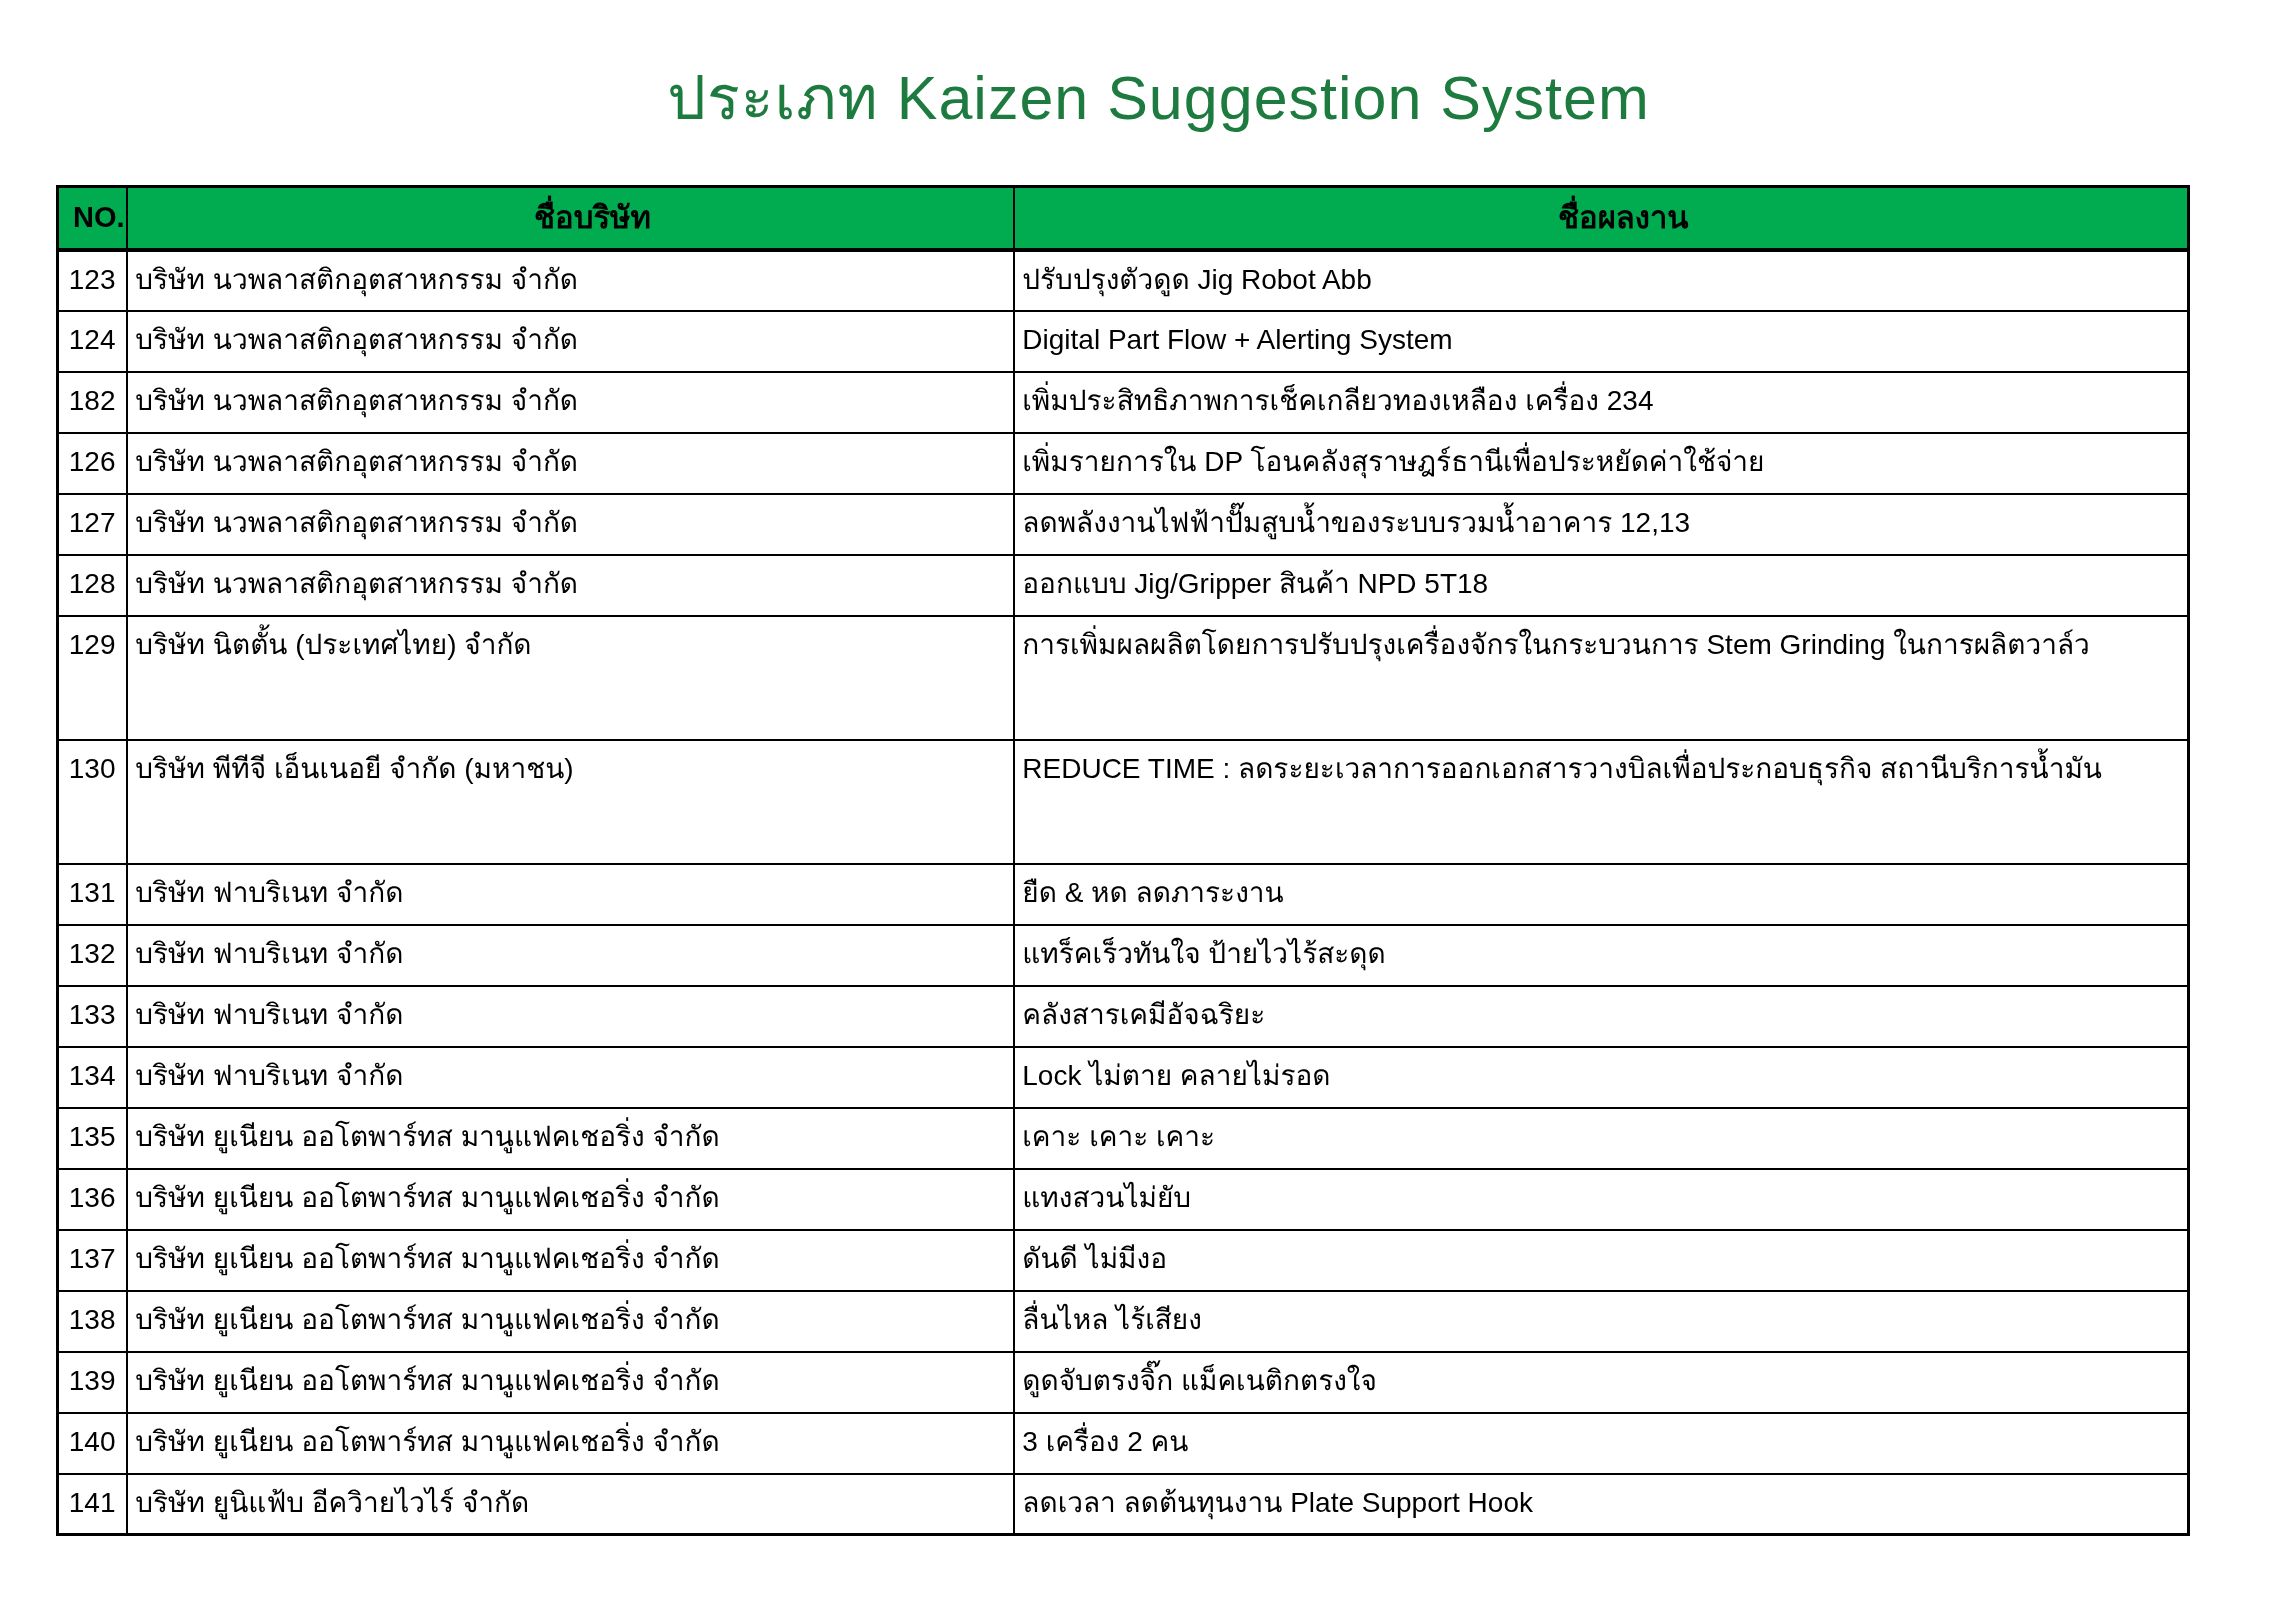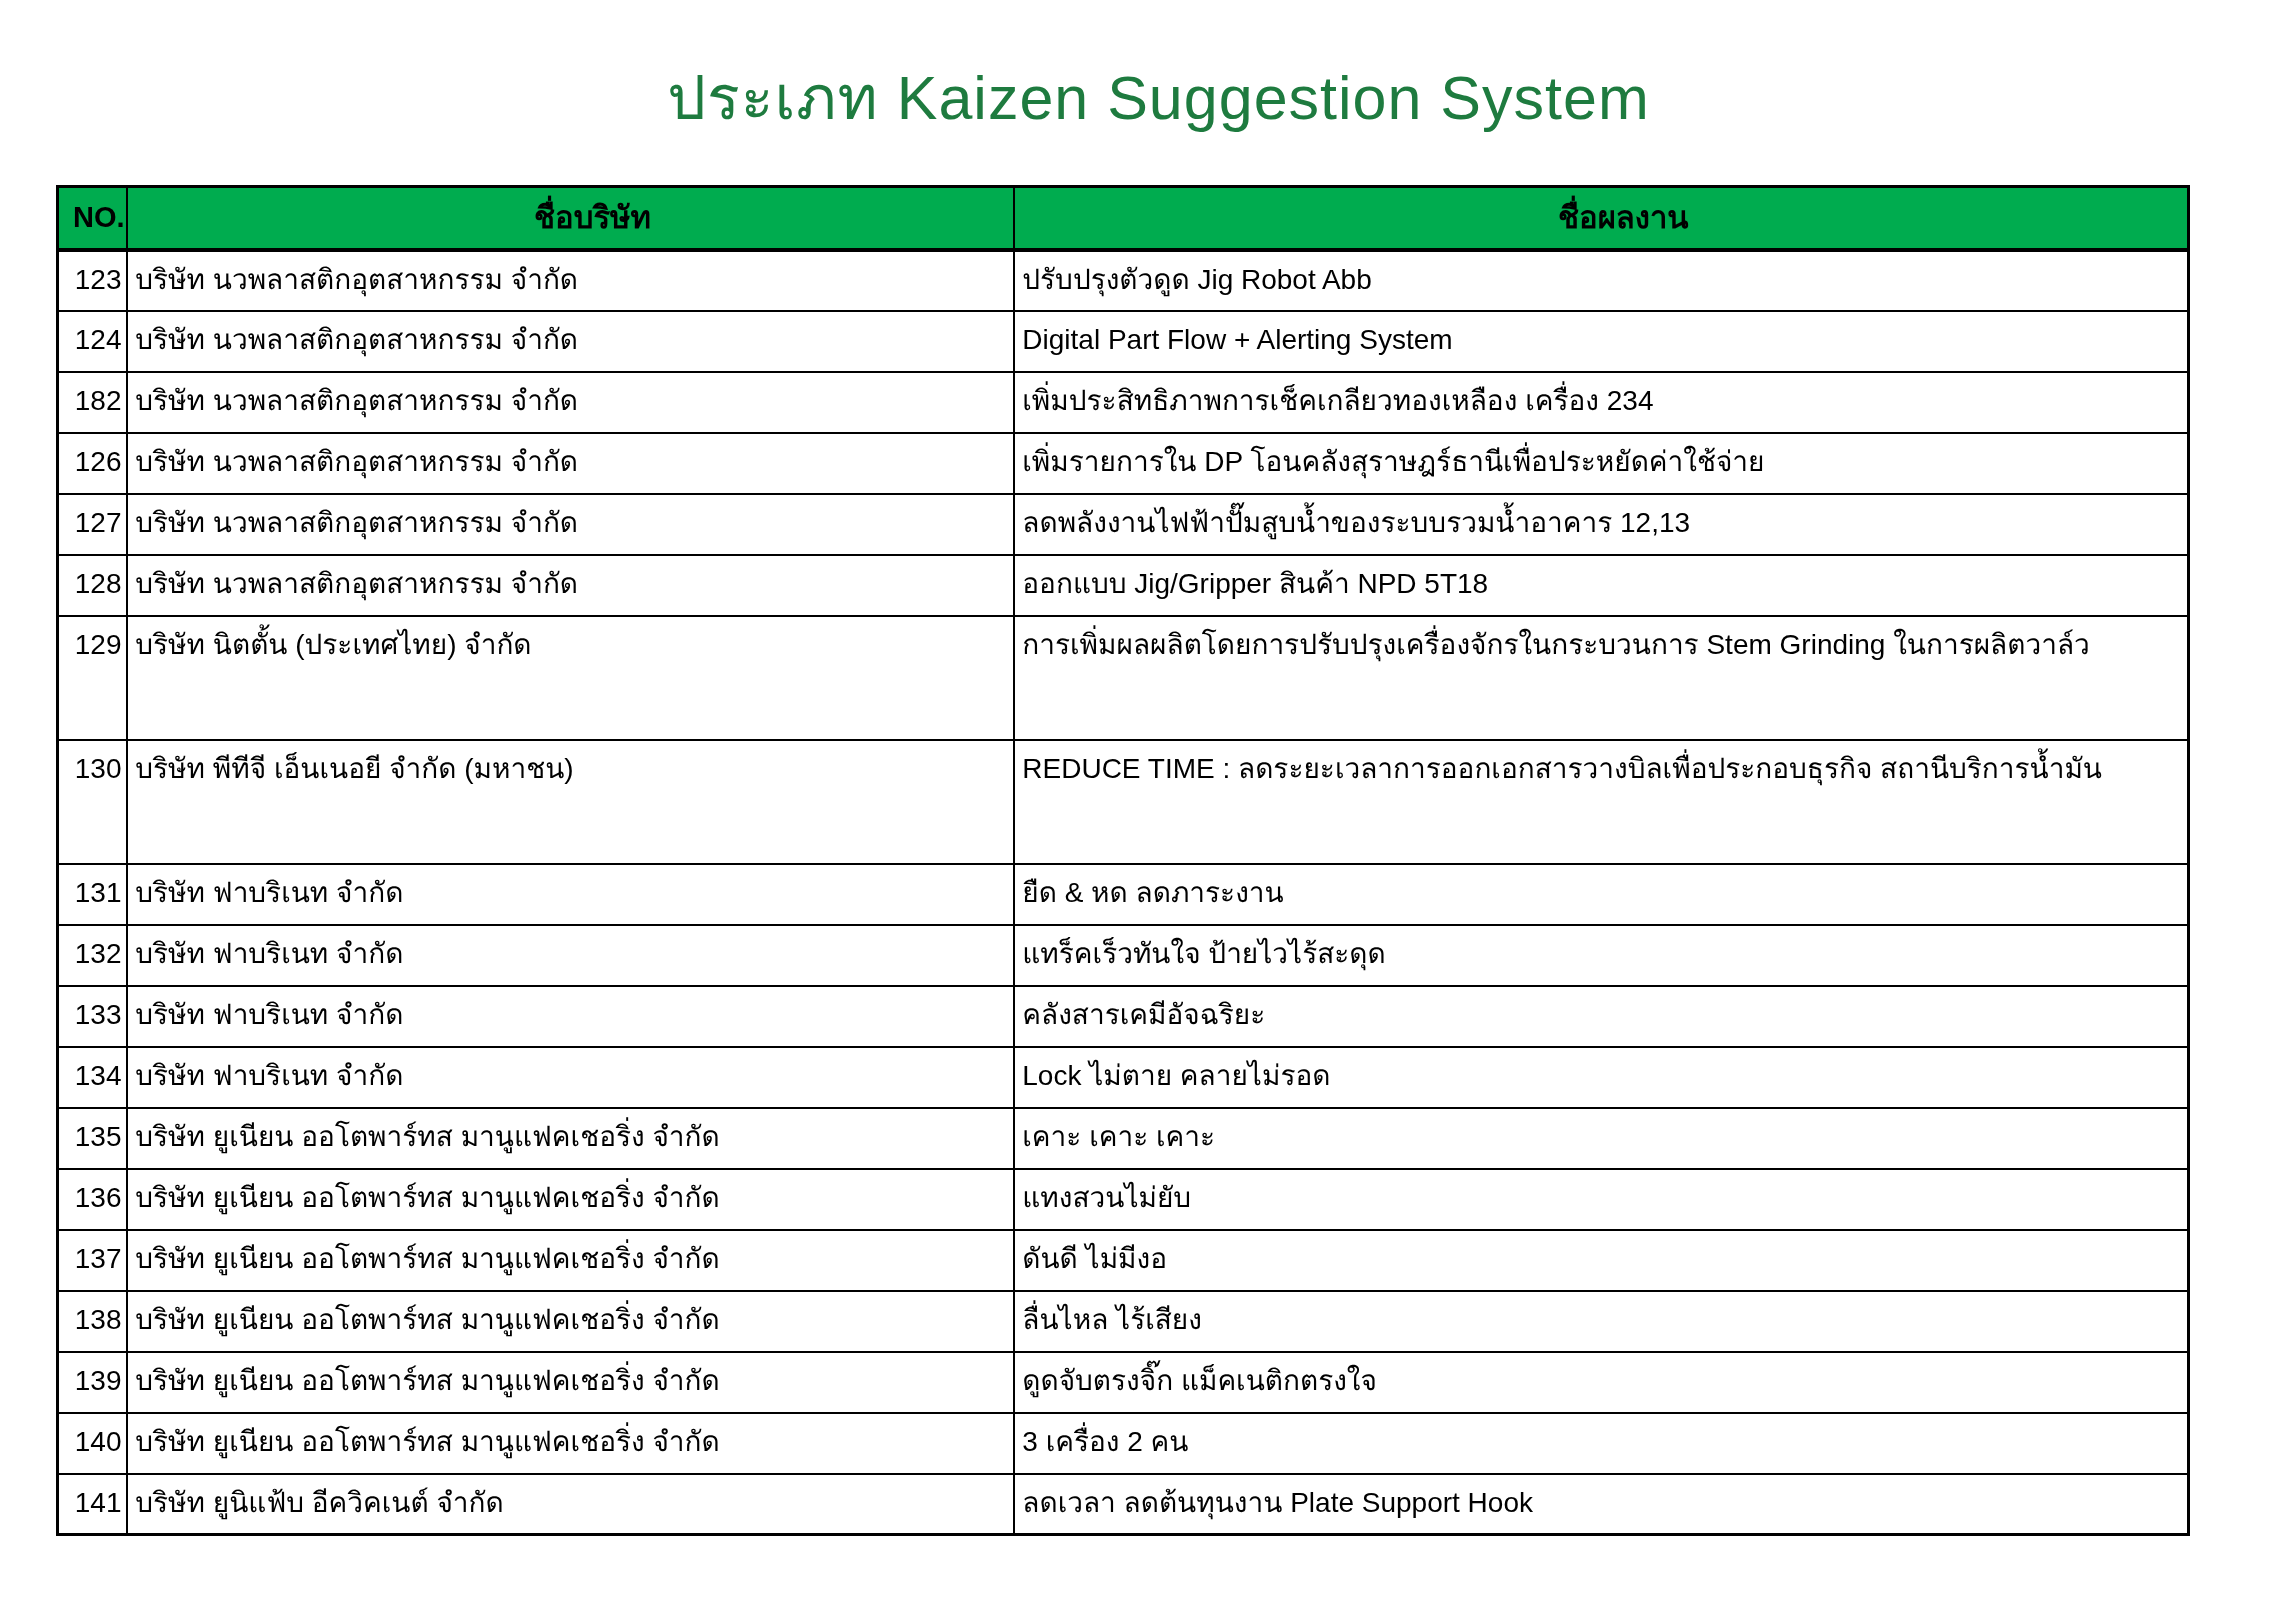--- a/index.html
+++ b/index.html
@@ -62,21 +62,21 @@
   }
   tbody tr{height:61px;}
   tbody tr.tall{height:124px;}
   td{
     vertical-align:top;
     padding:10.8px 7.8px 0 7.8px;
     background:#ffffff;
   }
   td.cell-no{
     text-align:right;
-    padding-right:4px;
+    padding-right:10px;
     padding-left:2px;
   }
 </style>
 </head>
 <body>
 
 <h1 class="page-title">ประเภท Kaizen Suggestion System</h1>
 
 <table class="kaizen-table">
   <colgroup>
@@ -177,18 +177,18 @@
     <td class="cell-company">บริษัท ยูเนียน ออโตพาร์ทส มานูแฟคเชอริ่ง จำกัด</td>
     <td class="cell-work">ดูดจับตรงจิ๊ก แม็คเนติกตรงใจ</td>
   </tr>
       <tr>
     <td class="cell-no">140</td>
     <td class="cell-company">บริษัท ยูเนียน ออโตพาร์ทส มานูแฟคเชอริ่ง จำกัด</td>
     <td class="cell-work">3 เครื่อง 2 คน</td>
   </tr>
       <tr>
     <td class="cell-no">141</td>
-    <td class="cell-company">บริษัท ยูนิแฟ้บ อีควิคเนต์ จำกัด</td>
+    <td class="cell-company">บริษัท ยูนิแฟ้บ อีควิายไวไร์ จำกัด</td>
     <td class="cell-work">ลดเวลา ลดต้นทุนงาน Plate Support Hook</td>
   </tr>
     </tbody>
 </table>
 
 
 </body></html>

